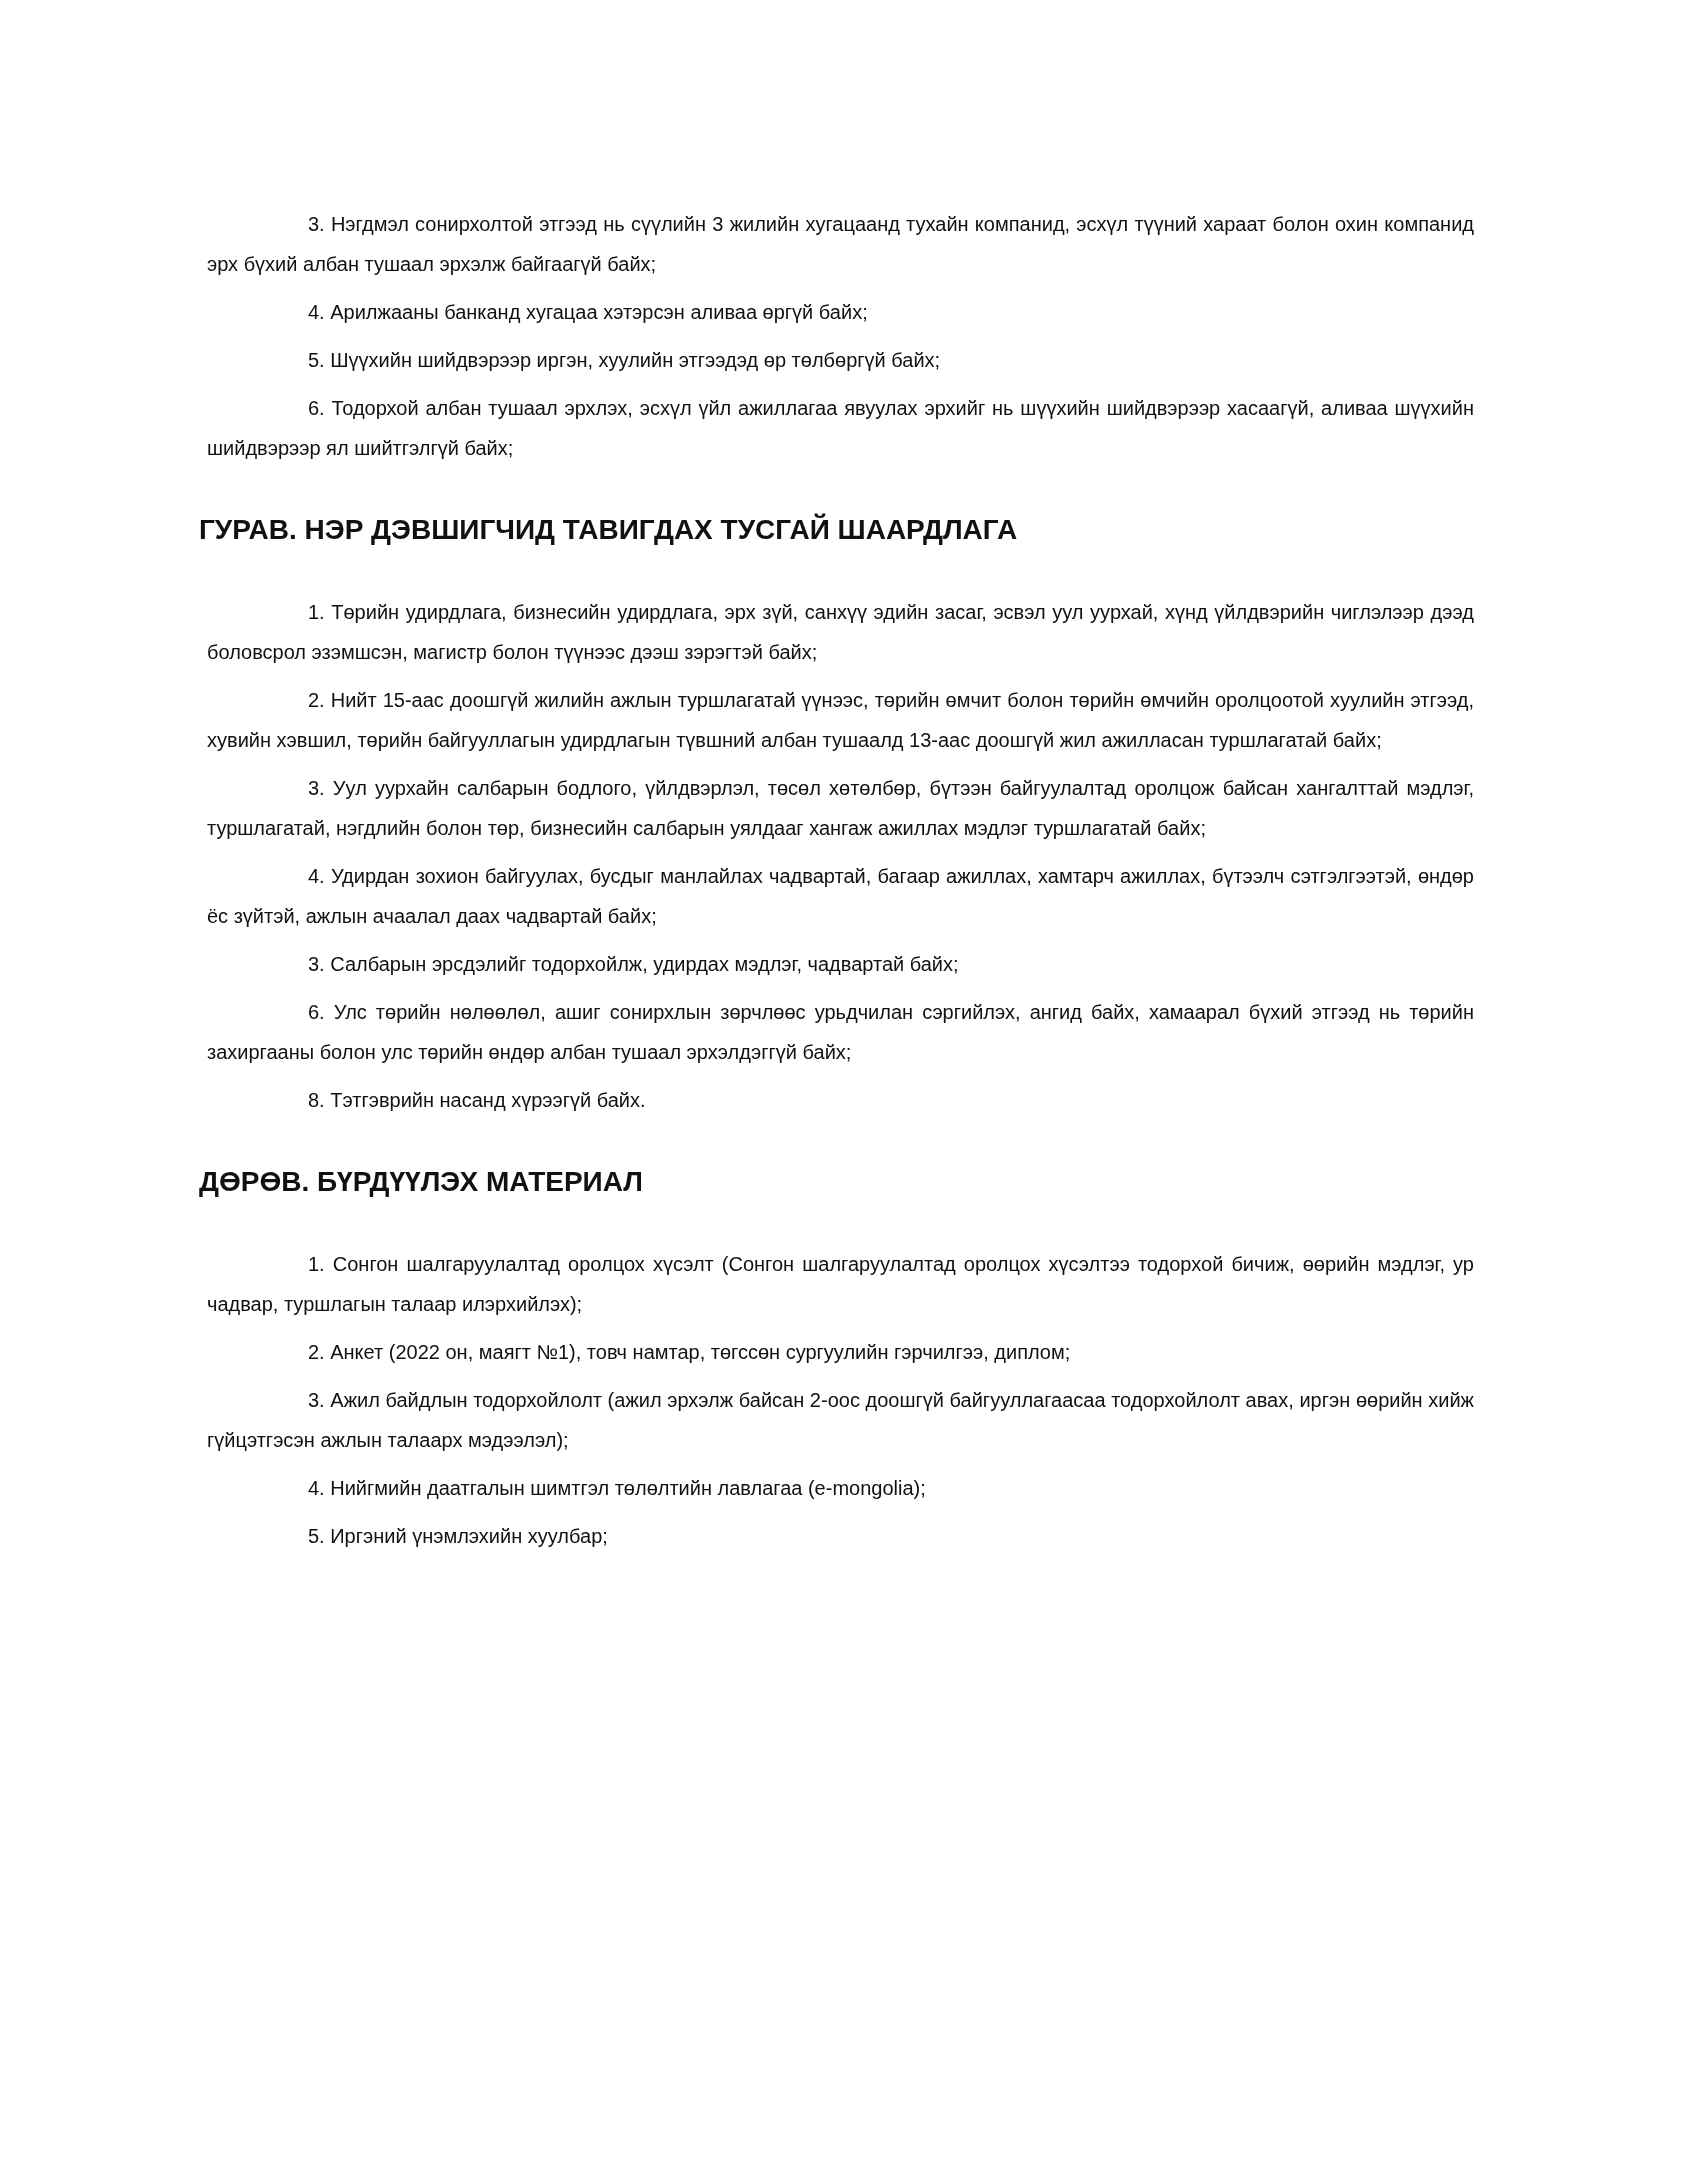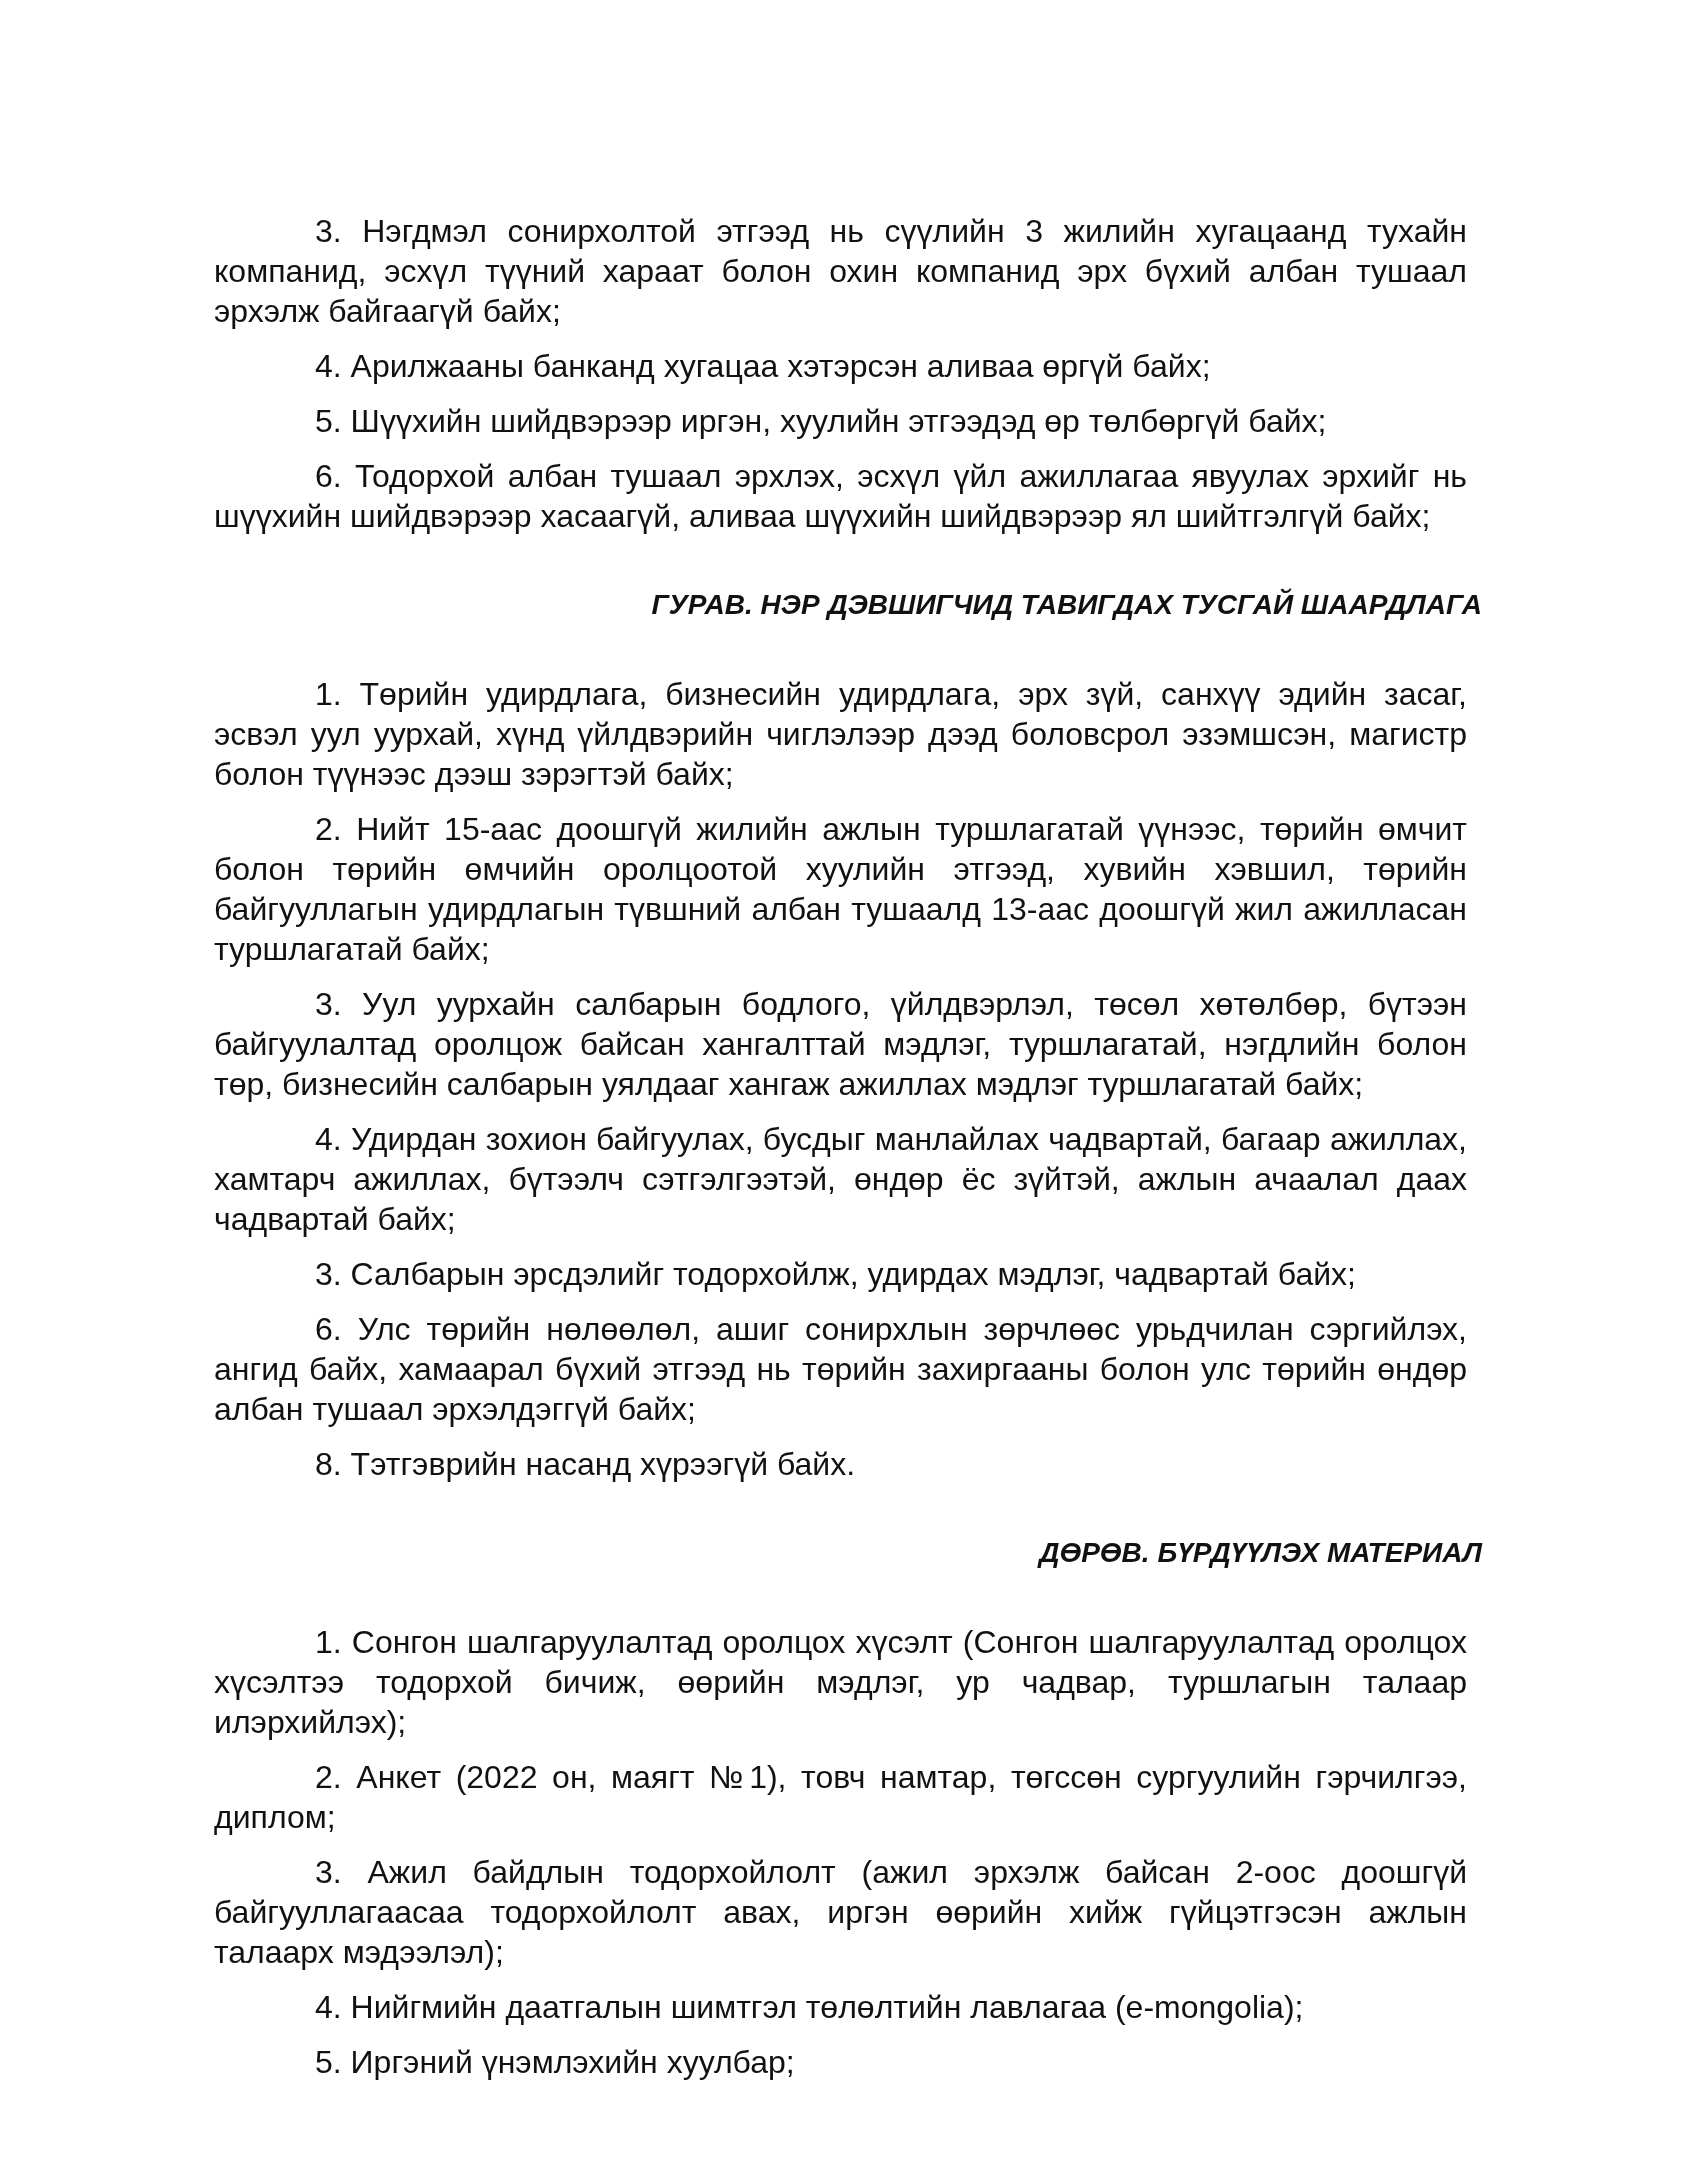--- a/index.html
+++ b/index.html
@@ -15,33 +15,32 @@
       font-family: "Liberation Sans", "DejaVu Sans", sans-serif;
       color: #111111;
     }
     .page {
       position: absolute;
       left: 199px;
       top: 196px;
       width: 1283px;
     }
     .para {
-      font-size: 32px;
+      font-size: 20px;
       line-height: 40px;
       text-align: justify;
       text-indent: 101px;
-      margin: 15px;
+      margin: 8px;
     }
     .heading {
       font-size: 28px;
       line-height: 40px;
       font-weight: bold;
-      text-align: right;
+      text-align: left;
       margin: 0;
-      font-style: italic;
     }
     .section-gap-top { height: 34px; }
     .section-gap-bottom { height: 34px; }
   </style>
 </head>
 <body>
 
 <div class="page">
 
   <div>

